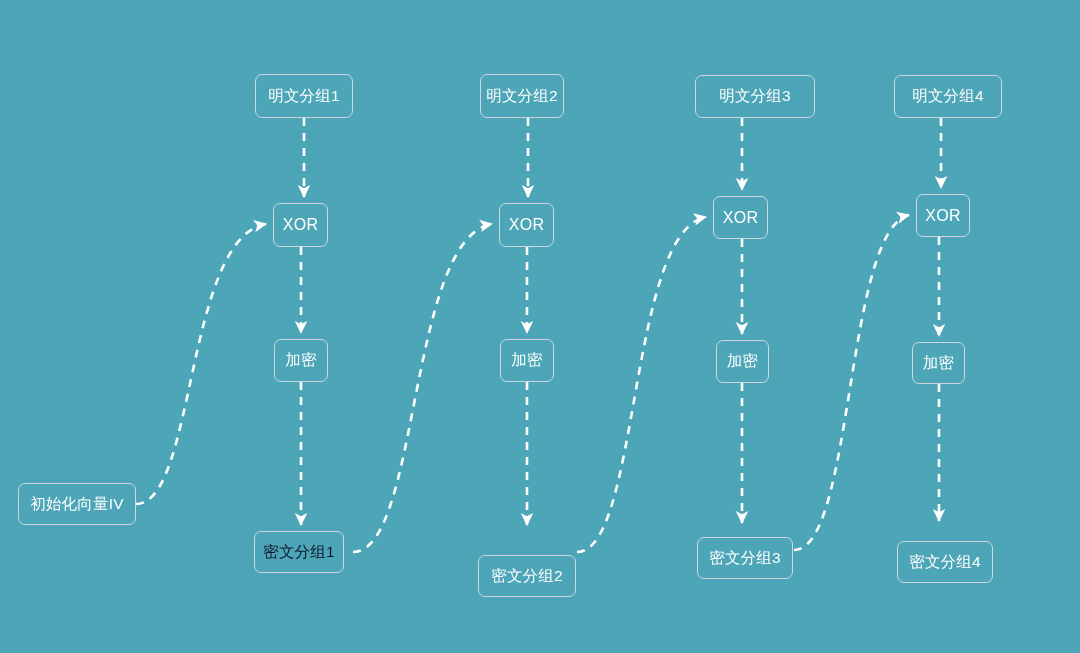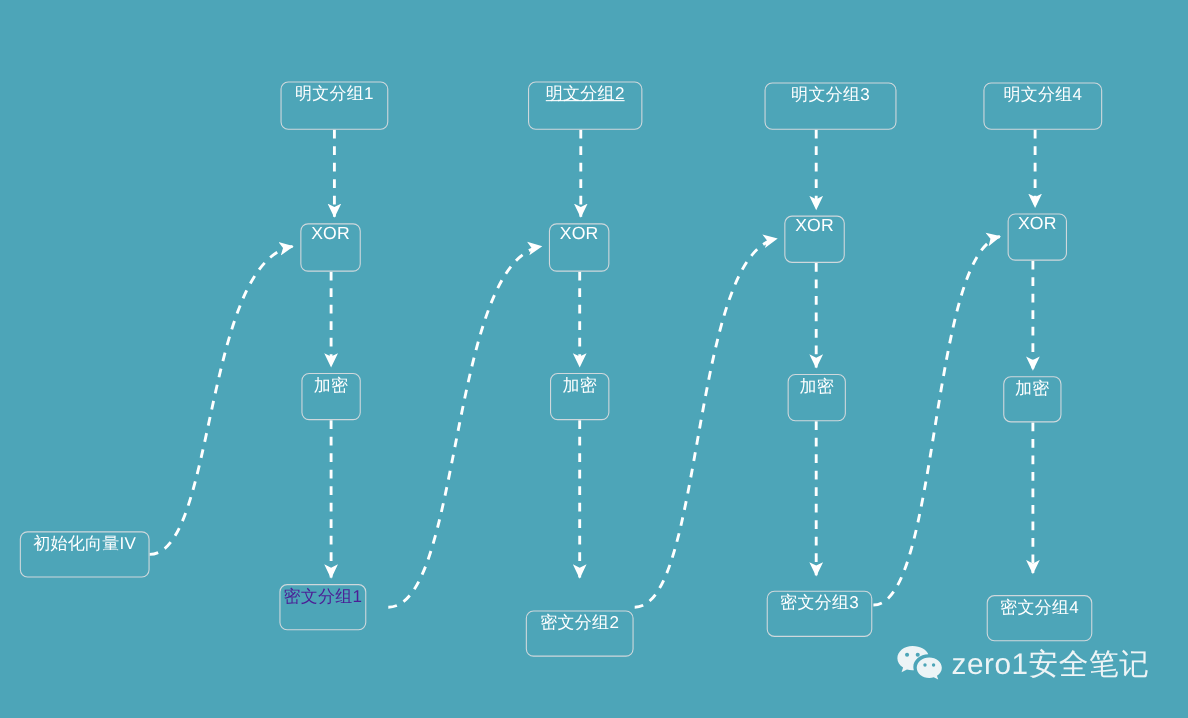--- a/index.html
+++ b/index.html
@@ -23,21 +23,21 @@
     height: 653px;
     pointer-events: none;
   }
   .node {
     position: absolute;
     box-sizing: border-box;
     border: 1.6px solid #cfd8dc;
     border-radius: 7px;
     color: #ffffff;
     display: flex;
-    align-items: flex-start;
+    align-items: center;
     justify-content: center;
     letter-spacing: 0.2px;
     white-space: nowrap;
     background: transparent;
   }
   .node.cjk { font-size: 15.5px; }
   .node.latin { font-size: 16px; }
   .watermark {
     position: absolute;
     display: flex;
@@ -91,24 +91,24 @@
       </div>
       <div class="node cjk" style="left: 255px; top: 74px; width: 98px; height: 44px; border-color: rgb(207, 216, 220); color: rgb(255, 255, 255);">
         <span>明文分组1</span>
       </div>
       <div class="node latin" style="left: 273px; top: 203px; width: 55px; height: 44px; border-color: rgb(207, 216, 220); color: rgb(255, 255, 255);">
         <span>XOR</span>
       </div>
       <div class="node cjk" style="left: 274px; top: 339px; width: 54px; height: 43px; border-color: rgb(207, 216, 220); color: rgb(255, 255, 255);">
         <span>加密</span>
       </div>
-      <div class="node cjk" style="left: 254px; top: 531px; width: 79px; height: 42px; border-color: rgb(207, 216, 220); color: #4c1d95;">
+      <div class="node cjk" style="left: 254px; top: 531px; width: 90px; height: 42px; border-color: rgb(207, 216, 220); color: #0f172a;">
         <span>密文分组1</span>
       </div>
-      <div class="node cjk" style="left: 480px; top: 74px; width: 104px; height: 44px; border-color: rgb(207, 216, 220); color: rgb(255, 255, 255); text-decoration: underline;">
+      <div class="node cjk" style="left: 480px; top: 74px; width: 84px; height: 44px; border-color: rgb(207, 216, 220); color: rgb(255, 255, 255);">
         <span>明文分组2</span>
       </div>
       <div class="node latin" style="left: 499px; top: 203px; width: 55px; height: 44px; border-color: rgb(207, 216, 220); color: rgb(255, 255, 255);">
         <span>XOR</span>
       </div>
       <div class="node cjk" style="left: 500px; top: 339px; width: 54px; height: 43px; border-color: rgb(207, 216, 220); color: rgb(255, 255, 255);">
         <span>加密</span>
       </div>
       <div class="node cjk" style="left: 478px; top: 531px; width: 98px; height: 42px; border-color: rgb(207, 216, 220); color: rgb(255, 255, 255); margin-top: 24px;">
         <span>密文分组2</span>
@@ -132,27 +132,14 @@
         <span>XOR</span>
       </div>
       <div class="node cjk" style="left: 912px; top: 342px; width: 53px; height: 42px; border-color: rgb(207, 216, 220); color: rgb(255, 255, 255);">
         <span>加密</span>
       </div>
       <div class="node cjk" style="left: 897px; top: 527px; width: 96px; height: 42px; border-color: rgb(207, 216, 220); color: rgb(255, 255, 255); margin-top: 14px;">
         <span>密文分组4</span>
       </div>
     </div>
 
-  <div class="watermark" style="left: 815px; top: 586px; color: rgb(244, 248, 249);">
-    <span class="wechat-icon-wrap">
-      <svg class="wechat-icon" width="42" height="36" viewBox="0 0 42 36" xmlns="http://www.w3.org/2000/svg" aria-hidden="true">
-        <path fill="#f4f8f9" d="M14.6 1.2C6.9 1.2 0.8 6.2 0.8 12.3c0 3.5 2.0 6.6 5.2 8.6l-1.4 4.2 4.9-2.5c1.6 0.4 3.3 0.7 5.1 0.7 0.4 0 0.8 0 1.2-0.05-0.3-1.0-0.5-2.0-0.5-3.0 0-6.2 6.0-11.2 13.6-11.4C27.7 4.9 21.8 1.2 14.6 1.2z"></path>
-        <circle cx="9.6" cy="9.3" r="1.85" fill="#4da5b8"></circle>
-        <circle cx="19.3" cy="9.3" r="1.85" fill="#4da5b8"></circle>
-        <path fill="#f4f8f9" d="M41.2 21.0c0-5.1-5.1-9.3-11.4-9.3s-11.4 4.2-11.4 9.3c0 5.1 5.1 9.3 11.4 9.3 1.4 0 2.8-0.2 4.1-0.6l4.0 2.1-1.1-3.5c2.7-1.7 4.4-4.3 4.4-7.3z"></path>
-        <circle cx="25.9" cy="18.6" r="1.55" fill="#4da5b8"></circle>
-        <circle cx="33.7" cy="18.6" r="1.55" fill="#4da5b8"></circle>
-      </svg>
-    </span>
-    <span class="watermark-text">zero1安全笔记</span>
-  </div>
 
 </div>
 
 </body></html>

